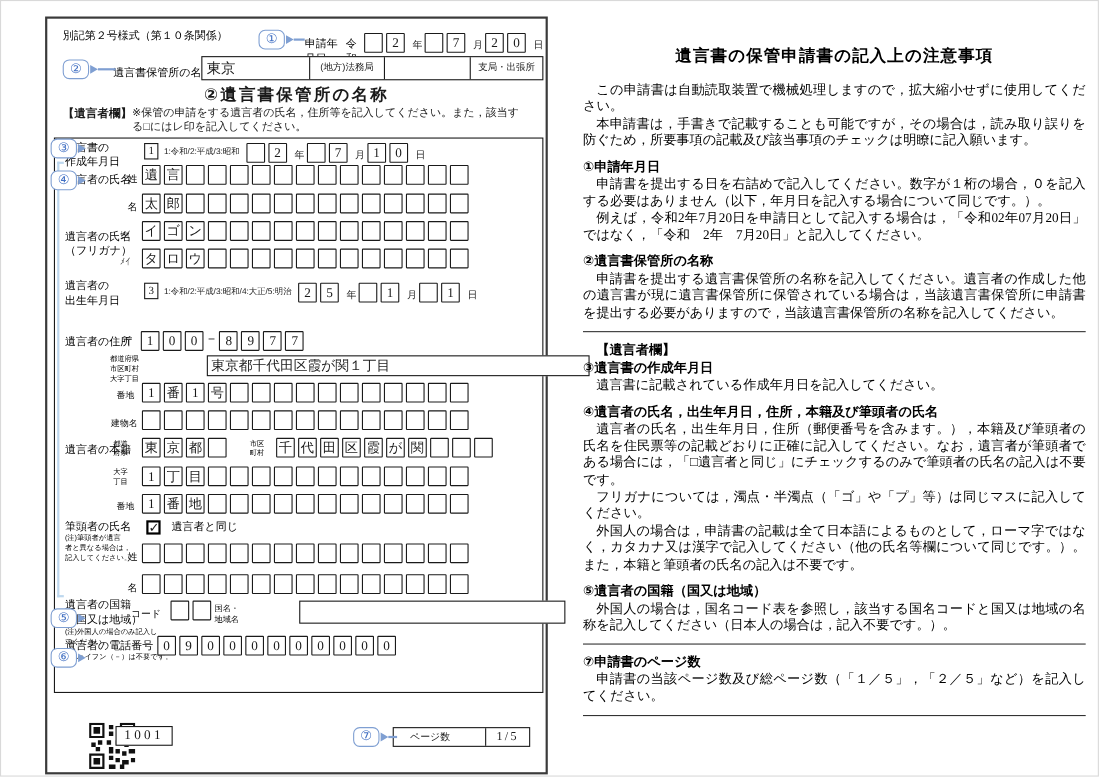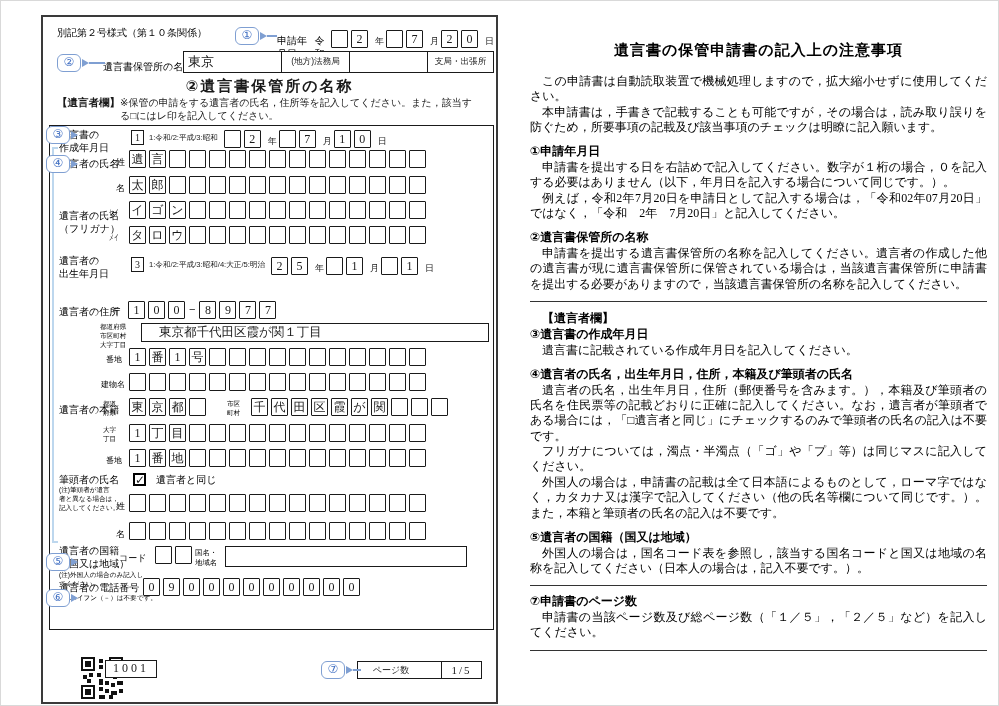--- a/index.html
+++ b/index.html
@@ -26,21 +26,21 @@
   .cells{display:flex;}
   .cell{flex:0 0 auto;width:17px;height:18px;border:1.6px solid #1a1a1a;margin-right:3px;background:#fff;
         text-align:center;font-family:var(--serif);font-size:12px;line-height:16px;border-radius:1px;}
   .unit{font-size:9px;margin:5px 2px 0 4px;}
   .codebox{flex:0 0 auto;width:13px;height:15px;border:1.3px solid #1a1a1a;text-align:center;
         font-family:var(--serif);font-size:10px;line-height:13px;background:#fff;}
   .opts{font-size:7.6px;line-height:1.1;margin:4px 6px 0 5px;white-space:nowrap;}
   .dategrp{display:flex;align-items:flex-start;}
 
   .longbox{border:1.5px solid #1a1a1a;background:#fff;height:19px;font-family:var(--serif);
-        font-size:12.5px;line-height:17px;padding-left:17px;overflow:hidden;white-space:nowrap;}
+        font-size:12.5px;line-height:17px;padding-left:3px;overflow:hidden;white-space:nowrap;margin-left:47px;}
 
   .office-table{display:flex;border:1.6px solid #1a1a1a;height:22px;background:#fff;}
   .office-table .oc{height:100%;display:flex;align-items:center;}
   .office-table .oc+.oc{border-left:1.4px solid #1a1a1a;}
   .oc-input{font-family:var(--serif);font-size:13px;padding-left:4px;}
   .oc-label{font-size:8.6px;justify-content:center;}
 
   .form-title{font-size:15px;font-weight:bold;letter-spacing:2px;text-align:center;width:100%;}
 
   .bigbox{position:absolute;left:6px;top:108px;width:445px;height:505px;border:1.8px solid #1a1a1a;}

